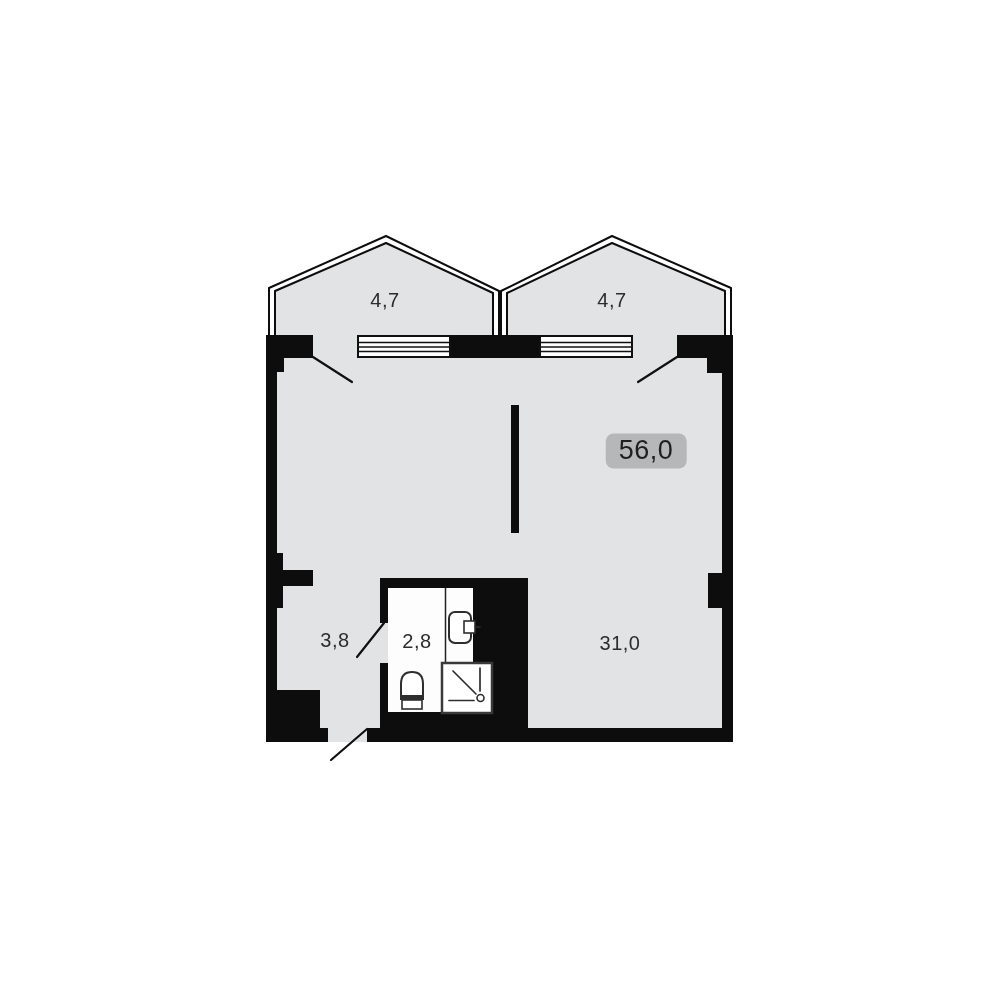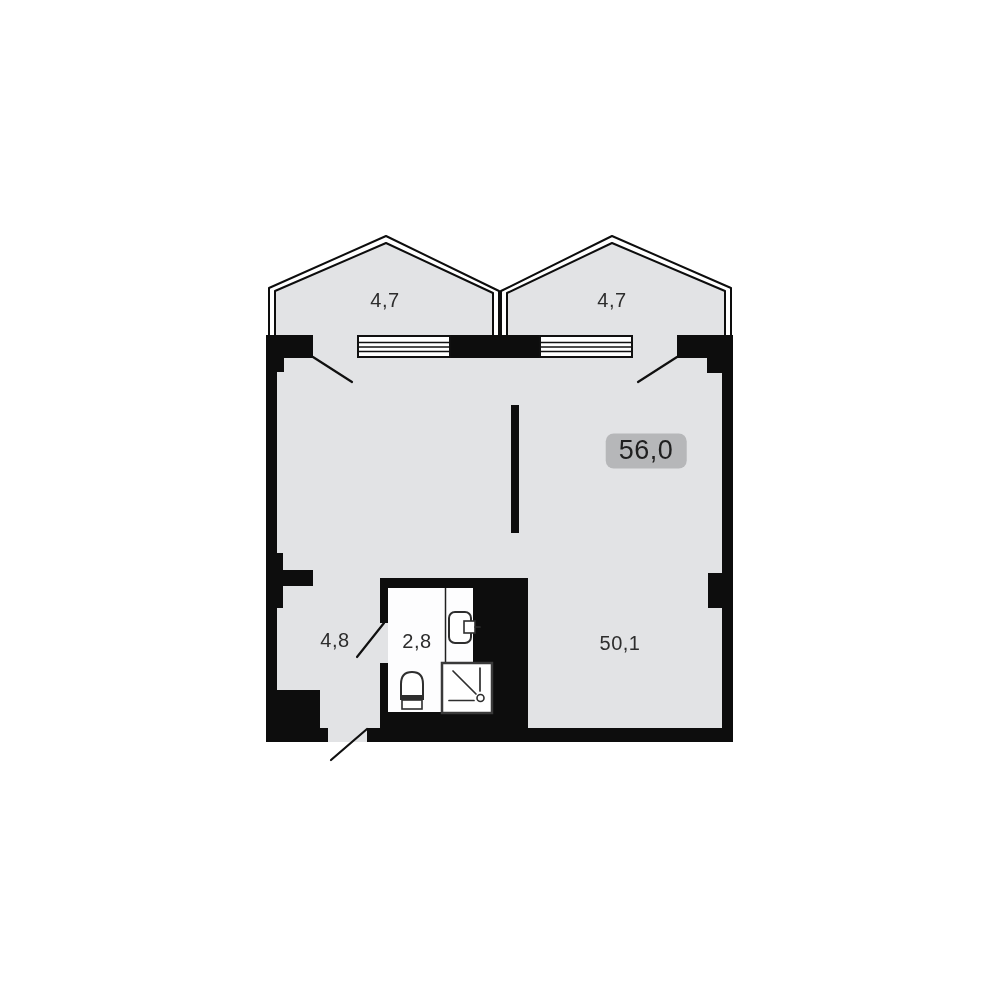--- a/index.html
+++ b/index.html
@@ -124,21 +124,21 @@
       <line class="fixline" x1="453" y1="671" x2="476" y2="694"></line>
       <circle class="fix-thin" cx="480.5" cy="698" r="3.5"></circle>
       <line class="fixline" x1="449" y1="700.5" x2="474" y2="700.5"></line>
     </g>
   </svg>
 
   <div class="label" style="left:385px;top:300px;">4,7</div>
 
   <div class="label" style="left:612px;top:300px;">4,7</div>
 
-  <div class="label" style="left:335px;top:640px;">4,8</div>
+  <div class="label" style="left:335px;top:640px;">3,8</div>
 
   <div class="label" style="left:417px;top:641px;">2,8</div>
 
-  <div class="label" style="left:620px;top:643px;">50,1</div>
+  <div class="label" style="left:620px;top:643px;">31,0</div>
 
   <div class="badge" style="left:617px;top:451px;margin-left:29px;">56,0</div>
 
 </div>
 
 </body></html>

